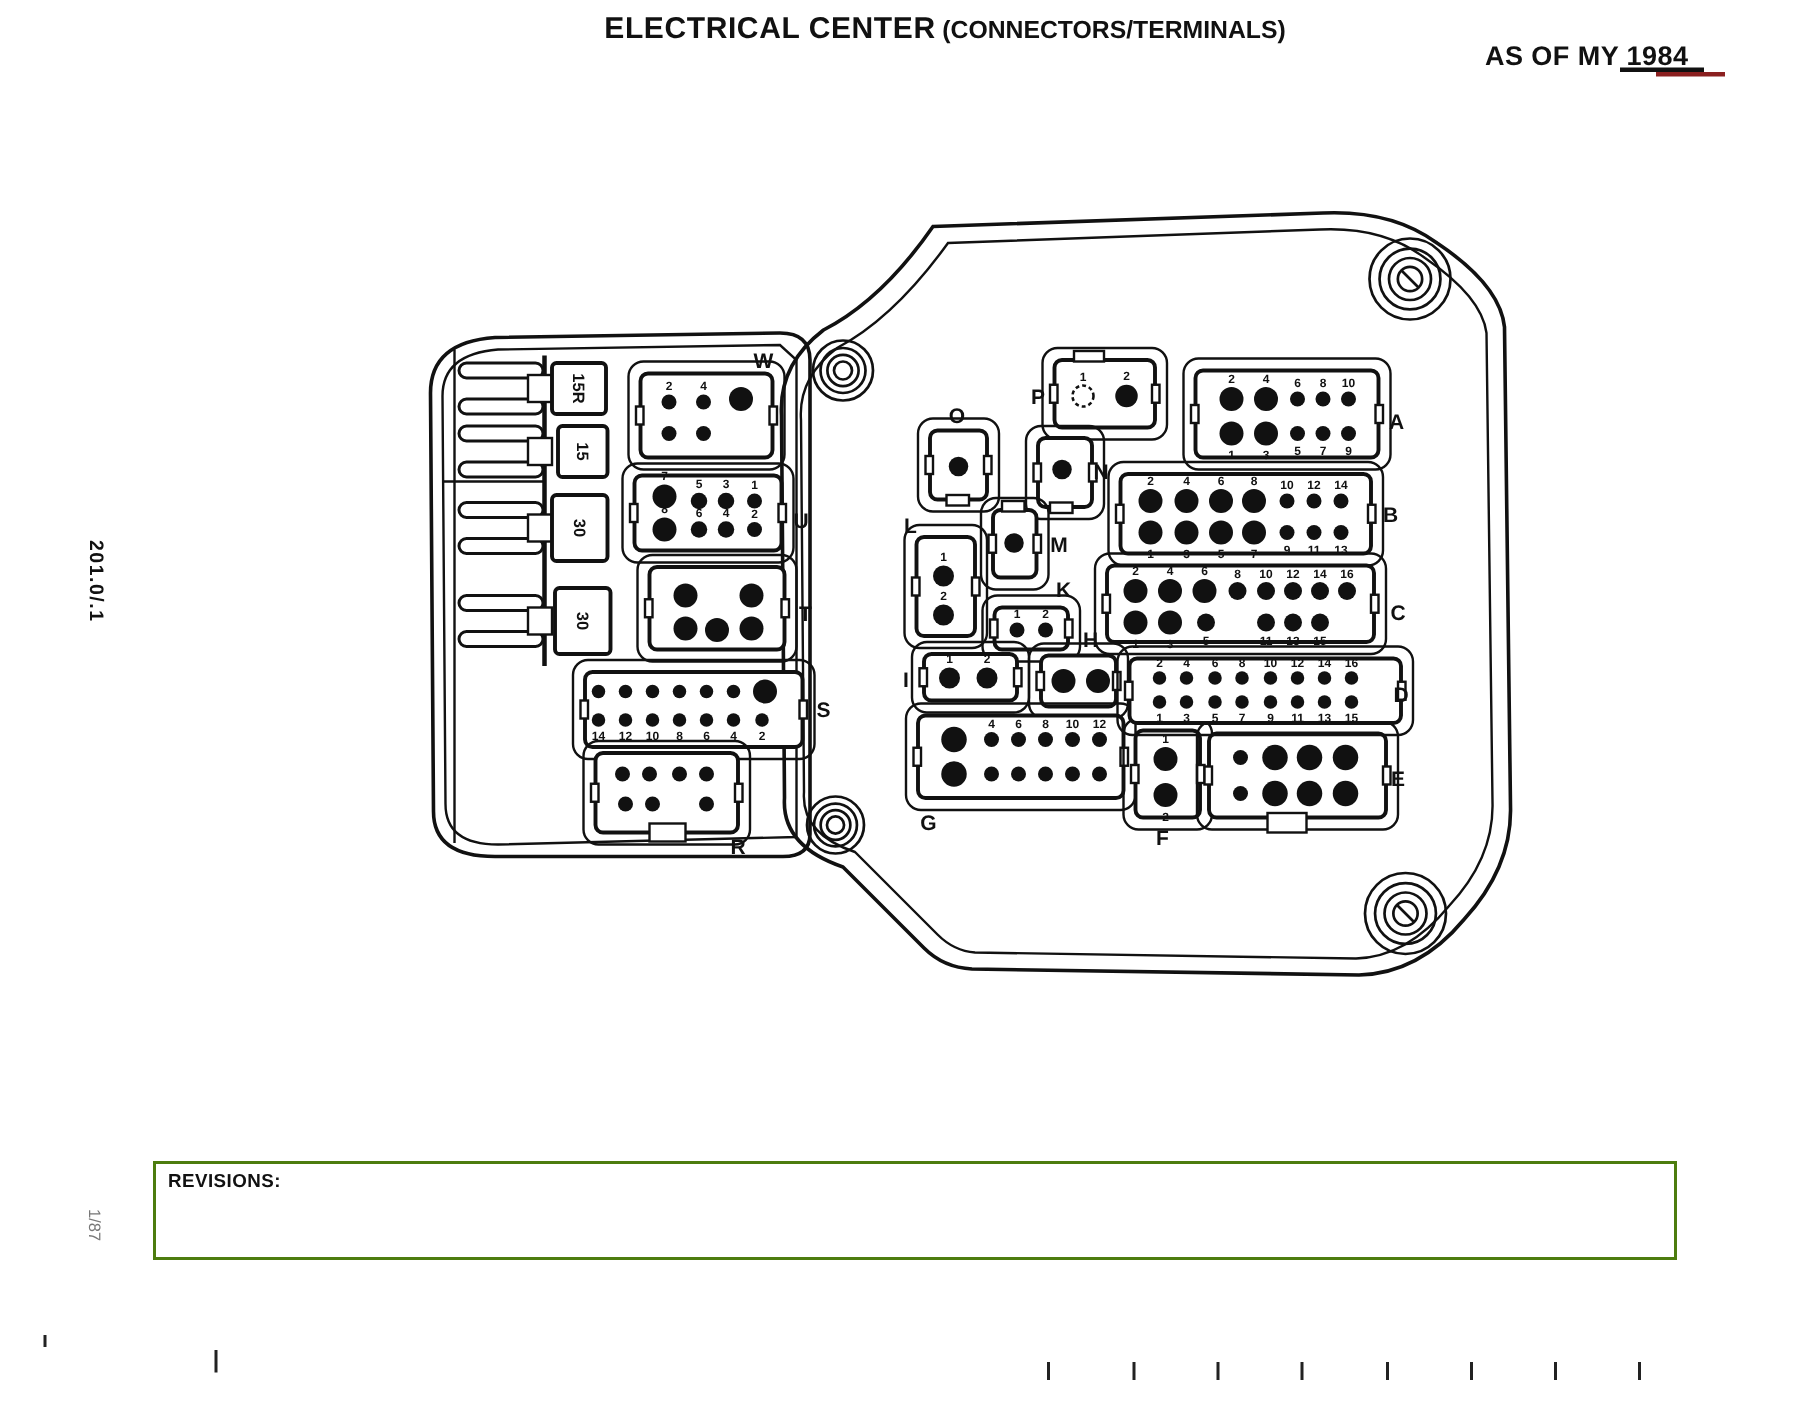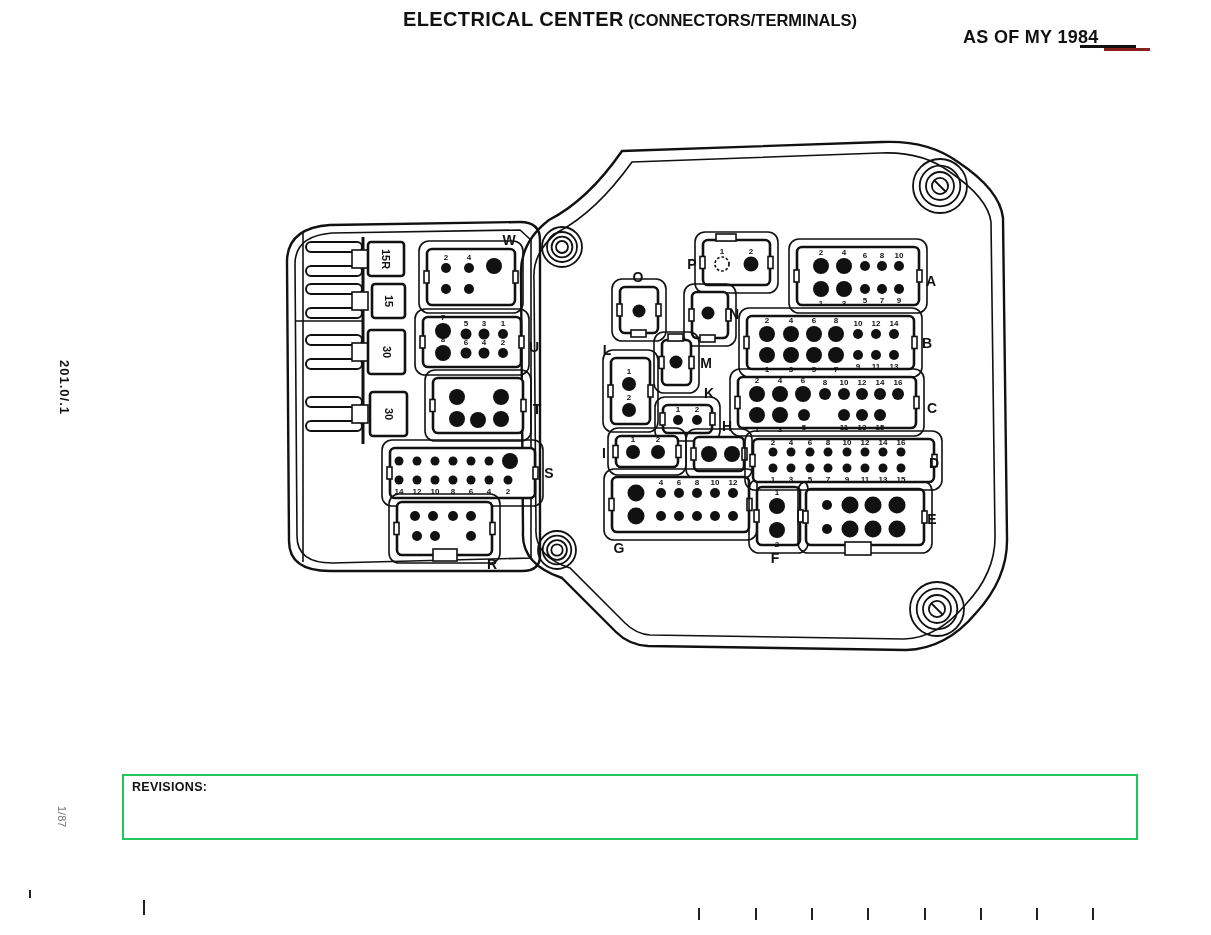--- a/index.html
+++ b/index.html
@@ -5,27 +5,27 @@
   html,body{margin:0;padding:0}
   body{
     width:1211px;height:935px;position:relative;background:#fff;
     font-family:"Liberation Sans",sans-serif;color:#111;overflow:hidden;
   }
   .abs{position:absolute}
   #title-block{left:300px;top:8px;width:660px;text-align:center;line-height:1.15}
   #title-main{font-size:20px;font-weight:bold;letter-spacing:.4px}
   #title-paren{font-size:16.5px;font-weight:bold}
   #title-sub{font-size:19px;font-weight:bold;letter-spacing:.6px}
-  #my-note{left:963px;top:27px;font-size:18px;font-weight:bold;letter-spacing:.3px}
+  #my-note{left:990px;top:27px;font-size:18px;font-weight:bold;letter-spacing:.3px}
   .uline{position:absolute;height:3px}
   #doc-number{left:72px;top:360px;font-size:13px;font-weight:600;letter-spacing:1px;
     transform:rotate(90deg);transform-origin:0 0;white-space:nowrap}
   #issue-date{left:68px;top:806px;font-size:11px;color:#777;
     transform:rotate(90deg);transform-origin:0 0;white-space:nowrap}
-  #revisions-box{left:122px;top:774px;width:1012px;height:62px;border:2px solid #22c55e}
+  #revisions-box{left:102px;top:774px;width:1012px;height:62px;border:2px solid #4d7c0f}
   #revisions-label{padding:4px 8px;font-size:12.5px;font-weight:bold;letter-spacing:.3px}
   svg{position:absolute;left:0;top:0}
   .outline{fill:none;stroke:#111;stroke-width:2.4}
   .outline2{fill:none;stroke:#111;stroke-width:1.6}
   .well{fill:none;stroke:#111;stroke-width:1.6}
   .cbox{fill:#fff;stroke:#111;stroke-width:2.6}
   .latch{fill:#fff;stroke:#111;stroke-width:1.6}
   .blade{fill:#fff;stroke:#111;stroke-width:2}
   .pin{fill:#111;stroke:none}
   .pin-open{fill:#fff;stroke:#111;stroke-width:1.7;stroke-dasharray:2.6 2}

